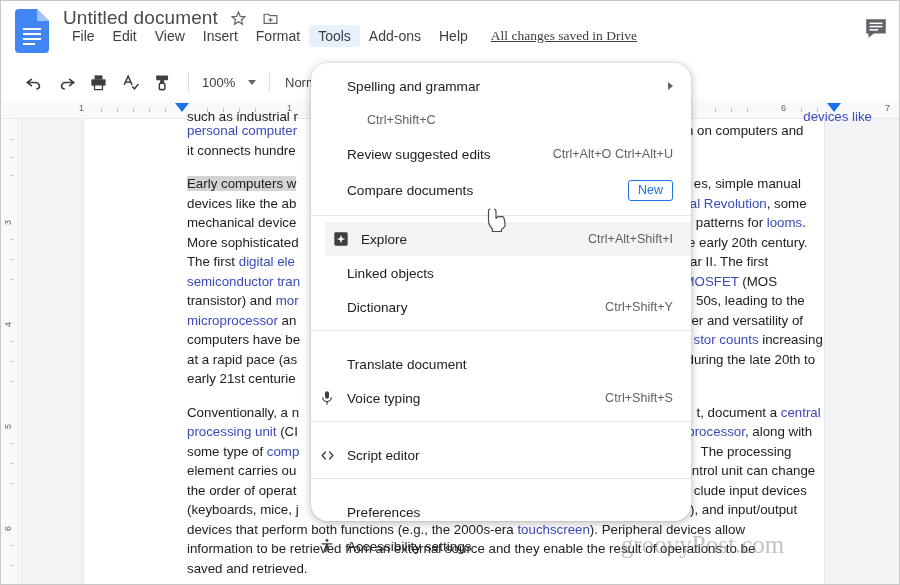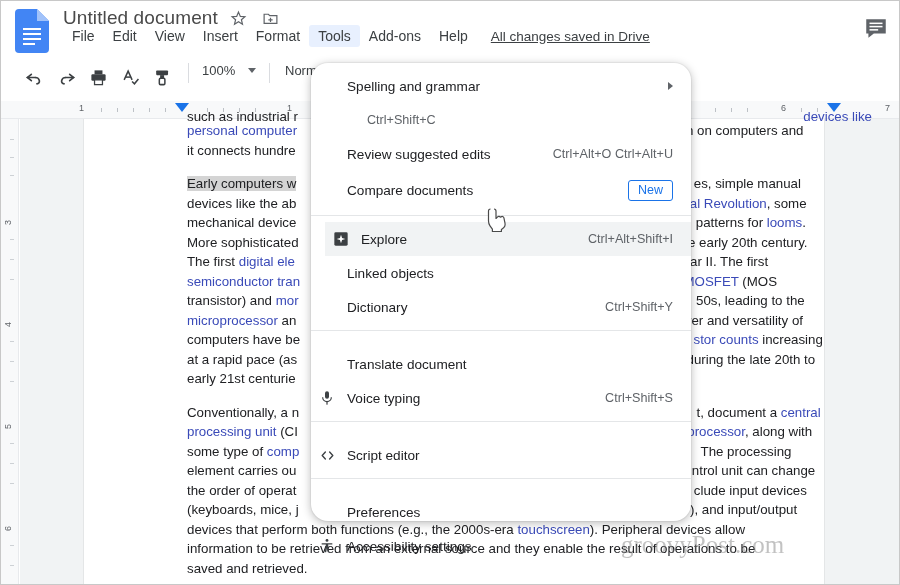--- a/index.html
+++ b/index.html
@@ -43,32 +43,32 @@
     display: flex; align-items: center; gap: 0px;
   }
   .menu-item {
     font-size: 14px; color: #3c4043;
     padding: 3px 9px; border-radius: 3px; cursor: pointer;
     white-space: nowrap;
   }
   .menu-item.active { background: #e8f0fe; text-align: center; }
   .saved-note {
     font-size: 13.5px; color: #3c4043; text-decoration: underline;
-    margin-left: 14px; cursor: pointer; white-space: nowrap;
+    margin-left: 14px; cursor: pointer; white-space: nowrap; font-family: Liberation Serif, serif;
   }
   .comment-btn {
     position: absolute; right: 12px; top: 14px;
     width: 26px; height: 26px; cursor: pointer;
   }
 
   
   .toolbar {
     position: absolute; top: 62px; left: 0; width: 900px; height: 38px;
     background: #ffffff;
-    display: flex; align-items: flex-start;
+    display: flex; align-items: center;
     padding-left: 18px;
   }
   .tb {
     width: 30px; height: 28px;
     display: inline-flex; align-items: center; justify-content: center;
     cursor: pointer; color: #3c4043; margin-right: 2px;
   }
   .tb-sep {
     width: 1px; height: 20px; background: #dadce0; margin: 0 9px;
   }

